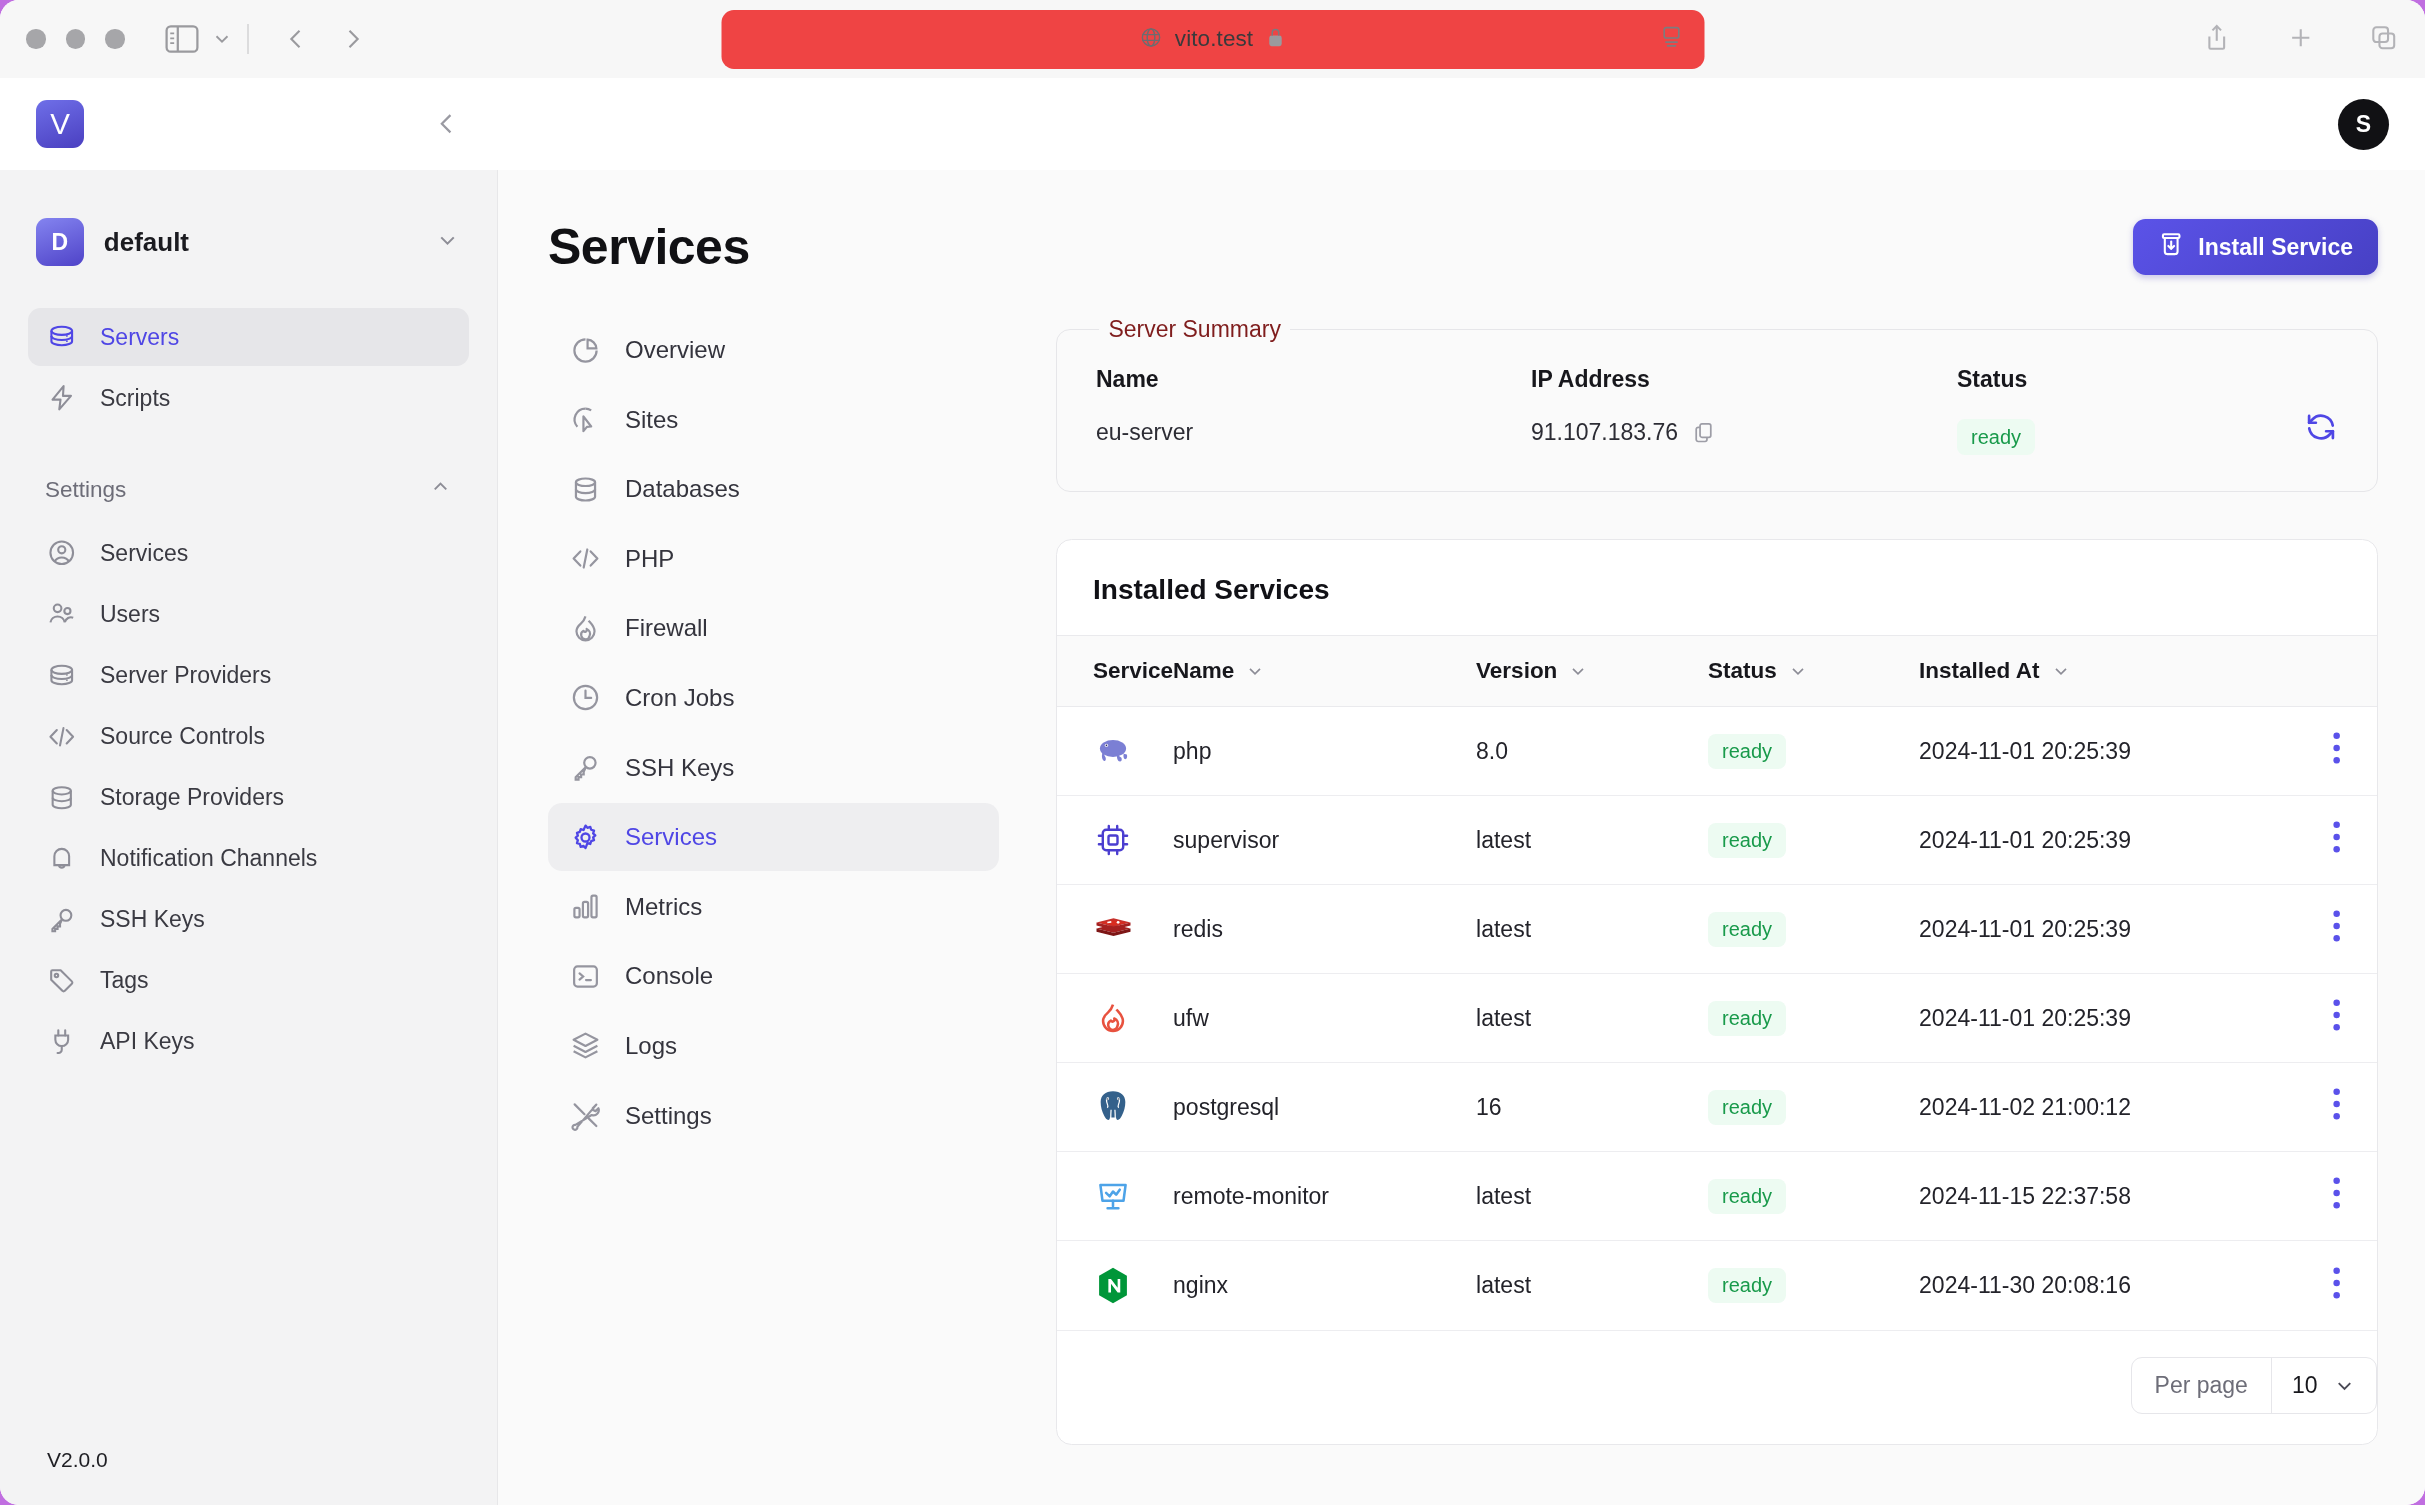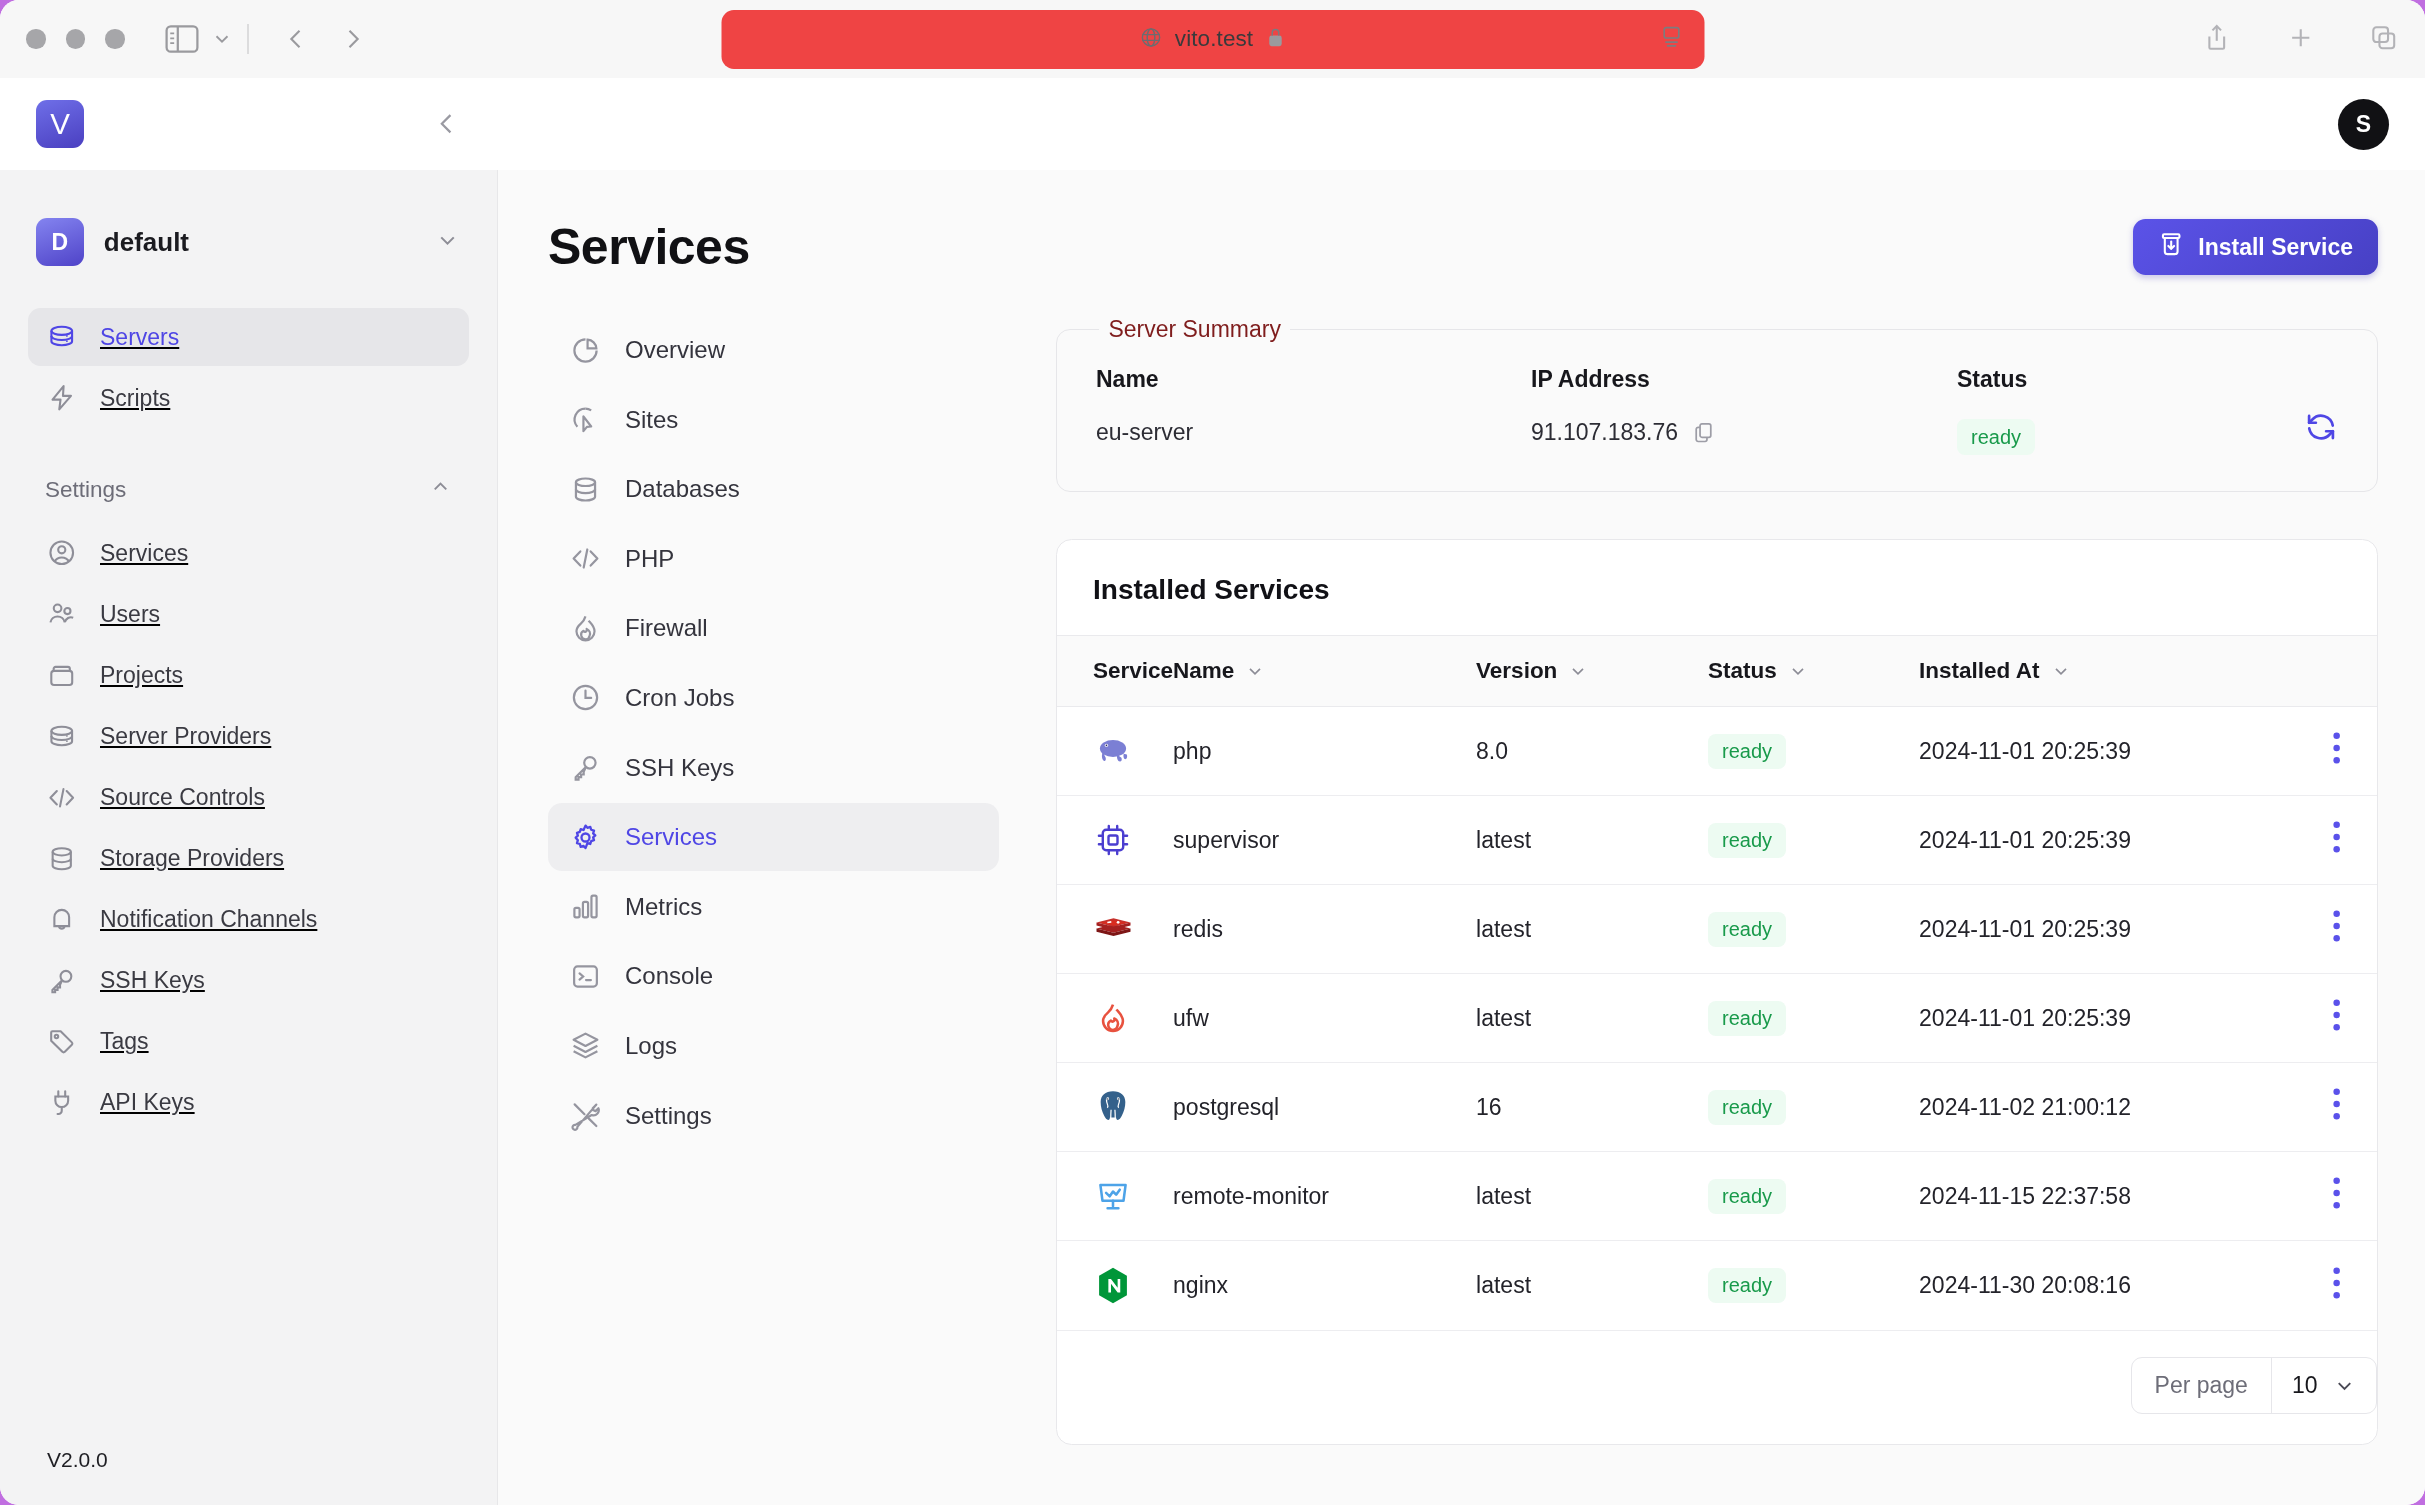--- a/index.html
+++ b/index.html
@@ -89,21 +89,21 @@
   }
   .team-badge {
     width: 48px; height: 48px; border-radius: 11px;
     background: linear-gradient(160deg, #8484f0 0%, #4f43c8 100%);
     color: #fff; font-size: 23px; font-weight: 600;
     display: flex; align-items: center; justify-content: center;
   }
   .team-name { font-size: 26px; font-weight: 700; color: #1b1b20; }
   .team-chev { margin-left: auto; color: #8d8d96; }
 
-  .nav-group { margin-top: 42px; display: flex; flex-direction: column; gap: 3.1px; text-decoration: underline; }
+  .nav-group { margin-top: 42px; display: flex; flex-direction: column; gap: 3.1px; }
   .nav-item {
     display: flex; align-items: center; gap: 22px;
     height: 58px; padding: 0 17px;
     border-radius: 12.4px;
     font-size: 23px; color: #3a3a42;
     cursor: pointer;
   }
   .nav-item .ico { width: 33px; height: 33px; display: flex; align-items: center; justify-content: center; color: #8e8e98; flex: none; }
   .nav-item.active { background: #e6e6e9; color: #4f46e5; font-weight: 500; }
   .nav-item.active .ico { color: #4f46e5; }
@@ -394,29 +394,20 @@
                 <path d="M2.8 19a5.9 5.9 0 0 1 11.6 0"></path>
                 <circle cx="16.6" cy="9.8" r="2.5"></circle>
                 <path d="M14.6 18.8a5 5 0 0 1 6.7-3.6"></path>
               </svg>
           </span>
           <span>Users</span>
         </div>
         <div class="nav-item">
           <span class="ico">
             <svg width="29.5" height="29.5" viewBox="0 0 24 24" fill="none" stroke="currentColor" stroke-width="1.7">
-                <rect x="3.5" y="8" width="17" height="11.5" rx="2.2"></rect>
-                <path d="M5.4 8V6.4c0-.9.7-1.6 1.6-1.6h10c.9 0 1.6.7 1.6 1.6V8"></path>
-              </svg>
-          </span>
-          <span>Projects</span>
-        </div>
-        <div class="nav-item">
-          <span class="ico">
-            <svg width="29.5" height="29.5" viewBox="0 0 24 24" fill="none" stroke="currentColor" stroke-width="1.7">
               <ellipse cx="12" cy="7.2" rx="8.4" ry="3.3"></ellipse>
               <path d="M3.6 7.2v4.2c0 1.8 3.76 3.3 8.4 3.3s8.4-1.5 8.4-3.3V7.2"></path>
               <path d="M3.6 11.4v4.2c0 1.82 3.76 3.3 8.4 3.3s8.4-1.48 8.4-3.3v-4.2"></path>
               <circle cx="16.2" cy="11.3" r=".7" fill="currentColor" stroke="none"></circle>
               <circle cx="16.2" cy="15.6" r=".7" fill="currentColor" stroke="none"></circle>
             </svg>
           </span>
           <span>Server Providers</span>
         </div>
         <div class="nav-item">

